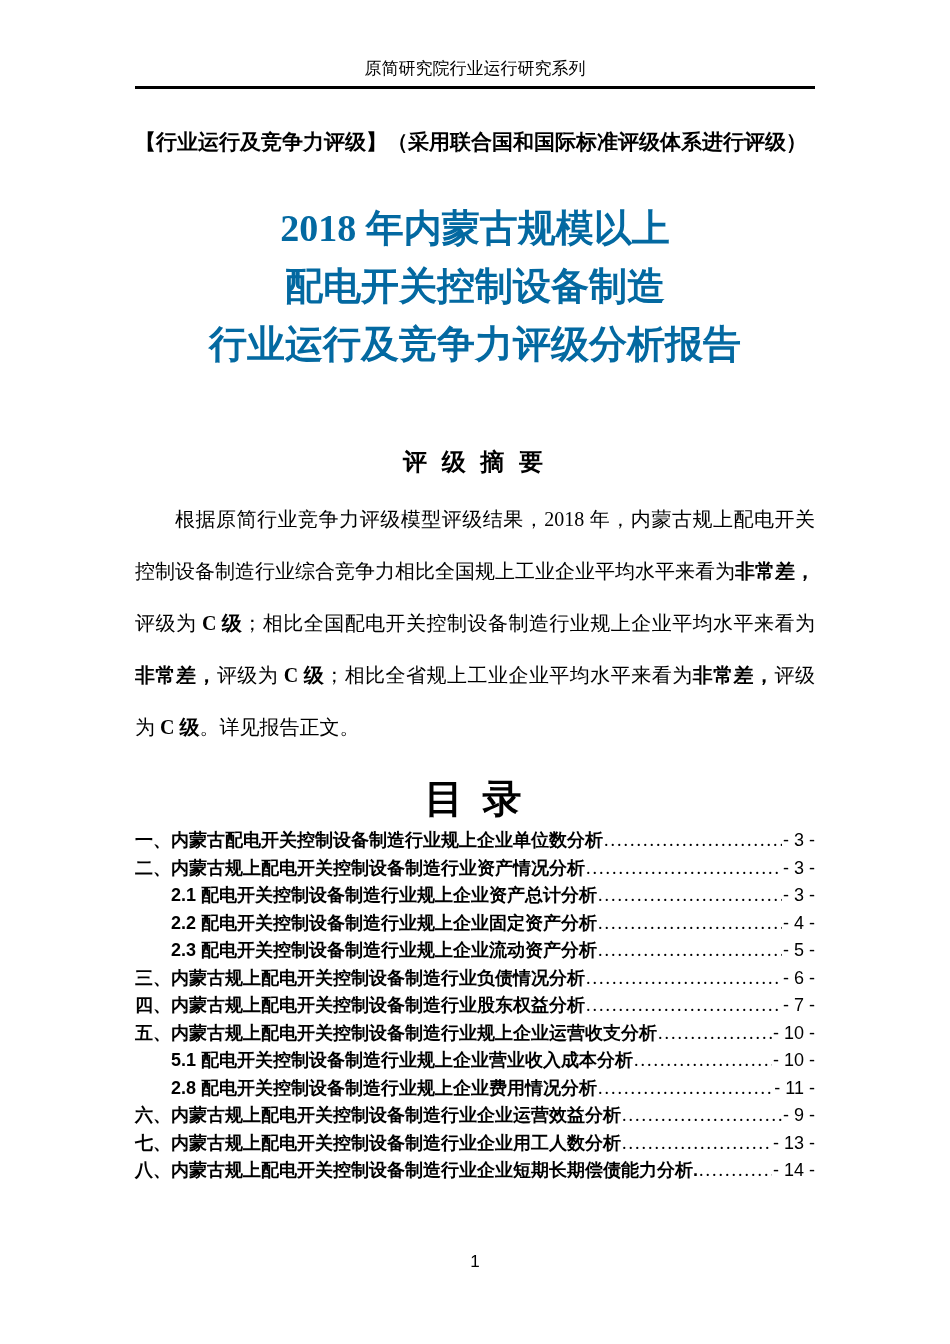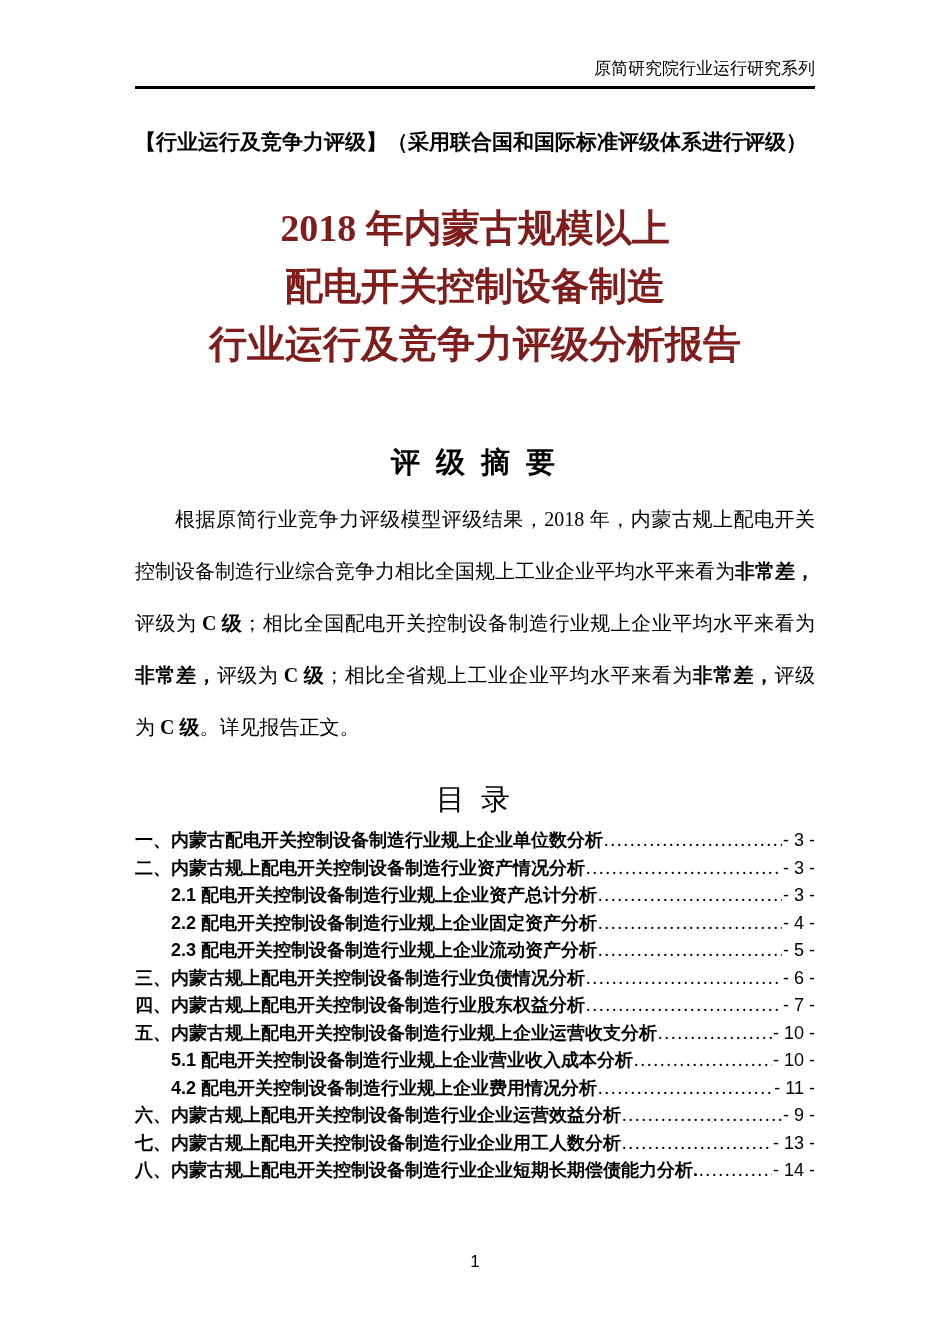--- a/index.html
+++ b/index.html
@@ -9,67 +9,67 @@
     margin:0 auto;
     background:#ffffff;
     box-sizing:border-box;
     padding:58px 135px 0 135px;
     color:#000;
     font-family:"Liberation Serif", serif;
     overflow:hidden;
   }
   
   .hdr {
-    display:flex; justify-content:flex-end; align-items:flex-end;
+    display:flex; justify-content:center; align-items:flex-end;
     font-family:"Liberation Sans", sans-serif;
     font-size:17px; line-height:22px;
     padding-bottom:6px;
     border-bottom:3px solid #000;
   }
   
   .subtitle {
     margin-top:38px;
     font-family:"Liberation Sans", sans-serif;
     font-size:21px; line-height:30px;
     font-weight:bold;
     white-space:nowrap;
   }
   
   .title {
     margin-top:42px;
     text-align:center;
     font-weight:bold;
     font-size:38px; line-height:58px;
-    color:#7f1d1d;
+    color:#0369a1;
     font-family:"Liberation Serif", serif;
   }
   
   .summary-heading {
     margin-top:68px;
     text-align:center;
     font-family:"Liberation Sans", sans-serif;
     font-weight:bold;
-    font-size:29px; line-height:42px;
+    font-size:24px; line-height:42px;
     letter-spacing:4px;
   }
   .summary-para {
     margin-top:10px;
     font-size:20px; line-height:52px;
     text-align:justify;
     text-indent:2em;
     font-family:"Liberation Serif", serif;
   }
   .summary-para .em { font-weight:bold; }
   
   .toc-heading {
     margin-top:26px;
     text-align:center;
     font-family:"Liberation Sans", sans-serif;
-    font-weight:normal;
-    font-size:29px; line-height:40px;
+    font-weight:bold;
+    font-size:39px; line-height:40px;
     letter-spacing:4px;
   }
   .toc { margin-top:8px; }
   .toc-row {
     display:flex; align-items:flex-start;
     font-size:18px; line-height:27.5px;
     font-family:"Liberation Sans", sans-serif;
     font-weight:bold;
     cursor:pointer;
   }
@@ -162,21 +162,21 @@
       <span class="toc-label">五、内蒙古规上配电开关控制设备制造行业规上企业运营收支分析</span>
       <span class="toc-dots">........................................................................................................................................</span>
       <span class="toc-page">- 10 -</span>
     </div>
     <div class="toc-row lvl2">
       <span class="toc-label">5.1 配电开关控制设备制造行业规上企业营业收入成本分析</span>
       <span class="toc-dots">........................................................................................................................................</span>
       <span class="toc-page">- 10 -</span>
     </div>
     <div class="toc-row lvl2">
-      <span class="toc-label">4.2 配电开关控制设备制造行业规上企业费用情况分析</span>
+      <span class="toc-label">2.8 配电开关控制设备制造行业规上企业费用情况分析</span>
       <span class="toc-dots">........................................................................................................................................</span>
       <span class="toc-page">- 11 -</span>
     </div>
     <div class="toc-row">
       <span class="toc-label">六、内蒙古规上配电开关控制设备制造行业企业运营效益分析</span>
       <span class="toc-dots">........................................................................................................................................</span>
       <span class="toc-page">- 9 -</span>
     </div>
     <div class="toc-row">
       <span class="toc-label">七、内蒙古规上配电开关控制设备制造行业企业用工人数分析</span>

